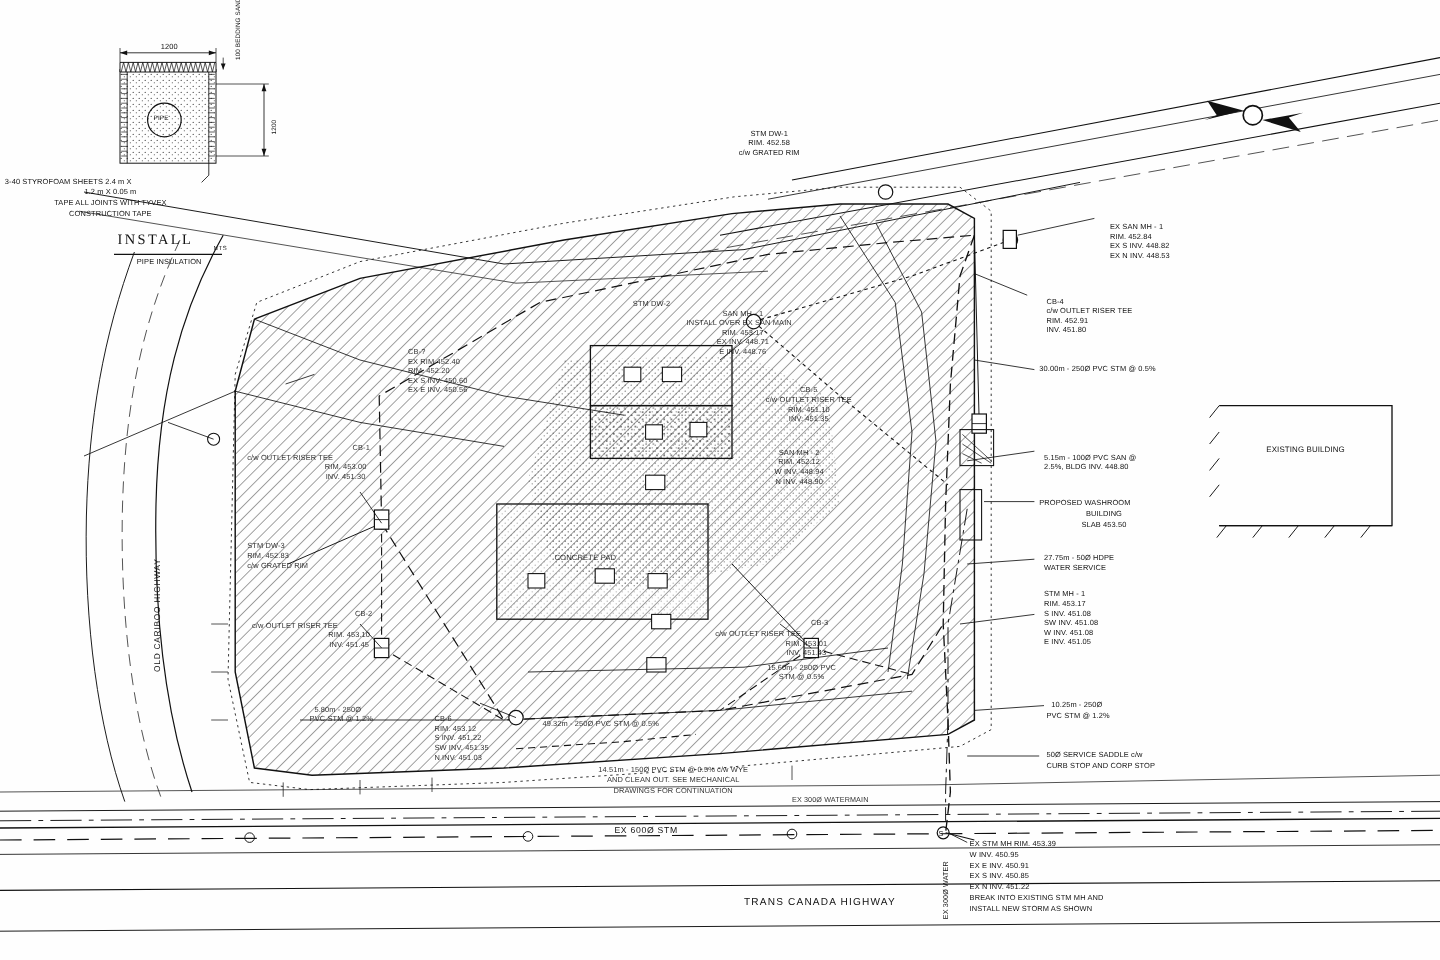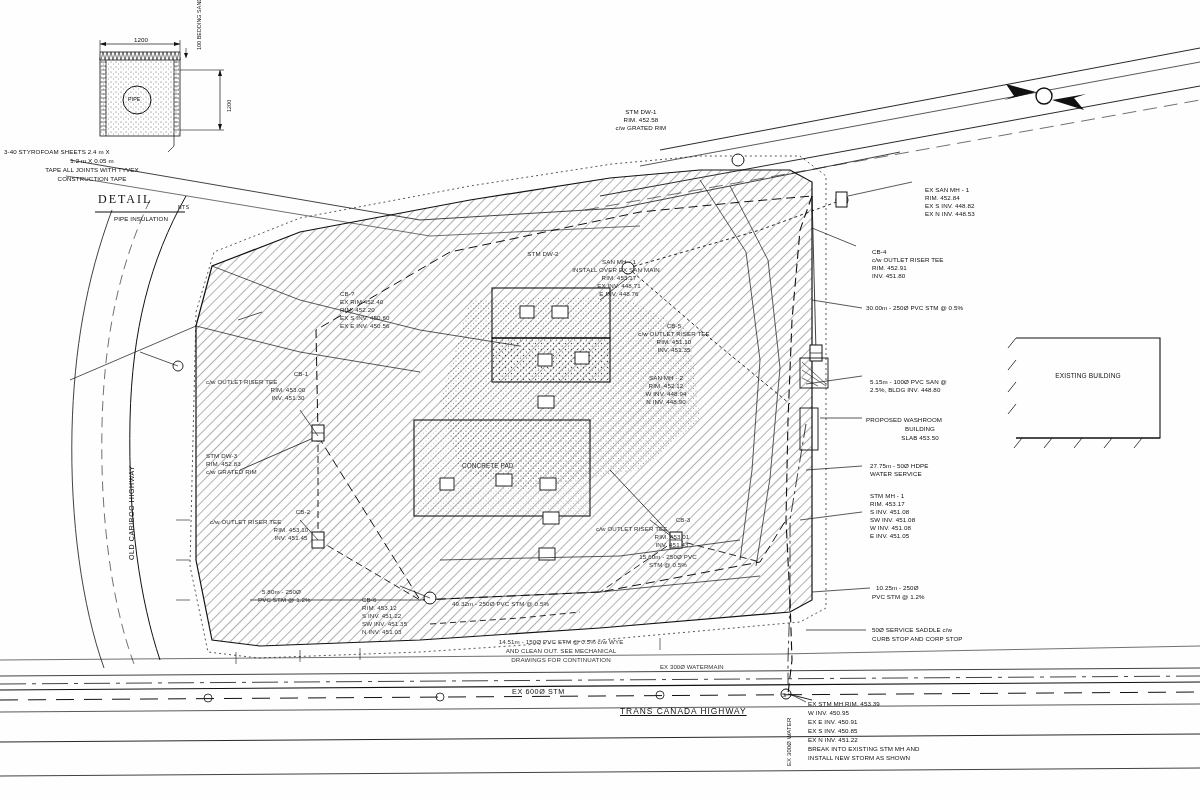--- a/index.html
+++ b/index.html
@@ -247,21 +247,21 @@
 
   <div class="ann c" style="left:120px;top:36px;width:42px;">1200</div>
   <div class="ann tiny vert" style="left:196px;top:50px;width:56px;">100 BEDDING SAND</div>
   <div class="ann tiny vert" style="left:226px;top:112px;width:30px;">1200</div>
   <div class="ann tiny" style="left:128px;top:96px;">PIPE</div>
 
   <div class="ann" style="left:4px;top:148px;">3-40 STYROFOAM SHEETS 2.4 m X</div>
   <div class="ann c" style="left:4px;top:157px;width:176px;">1.2 m X 0.05 m</div>
   <div class="ann c" style="left:4px;top:166px;width:176px;">TAPE ALL JOINTS WITH TYVEX</div>
   <div class="ann c" style="left:4px;top:175px;width:176px;">CONSTRUCTION TAPE</div>
-  <div class="ann det-title" style="left:98px;top:196px;">DETAIL</div>
+  <div class="ann det-title" style="left:98px;top:196px;">INSTALL</div>
   <div class="ann nts" style="left:178px;top:204px;">NTS</div>
   <div class="ann c" style="left:88px;top:215px;width:106px;">PIPE INSULATION</div>
 
   <div class="ann c" style="left:596px;top:108px;width:90px;">STM DW-1</div>
   <div class="ann c" style="left:596px;top:116px;width:90px;">RIM. 452.58</div>
   <div class="ann c" style="left:596px;top:124px;width:90px;">c/w GRATED RIM</div>
 
   <div class="ann" style="left:925px;top:186px;">EX SAN MH - 1</div>
   <div class="ann" style="left:925px;top:194px;">RIM. 452.84</div>
   <div class="ann" style="left:925px;top:202px;">EX S INV. 448.82</div>
@@ -363,20 +363,20 @@
 
   <div class="ann blur" style="left:462px;top:462px;font-size:6.4px;">CONCRETE PAD</div>
 
   <div class="ann blur" style="left:452px;top:600px;">49.32m - 250Ø PVC STM @ 0.5%</div>
 
   <div class="ann c blur" style="left:430px;top:638px;width:262px;">14.51m - 150Ø PVC STM @ 0.5% c/w WYE</div>
   <div class="ann c blur" style="left:430px;top:647px;width:262px;">AND CLEAN OUT. SEE MECHANICAL</div>
   <div class="ann c blur" style="left:430px;top:656px;width:262px;">DRAWINGS FOR CONTINUATION</div>
 
   <div class="ann vert" style="left:128px;top:560px;width:190px;letter-spacing:.6px;font-size:7px;">OLD CARIBOO HIGHWAY</div>
-  <div class="ann" style="left:620px;top:708px;font-size:8.4px;letter-spacing:1px;text-decoration:underline;">TRANS CANADA HIGHWAY</div>
+  <div class="ann" style="left:620px;top:748px;font-size:8.4px;letter-spacing:1px;">TRANS CANADA HIGHWAY</div>
   <div class="ann" style="left:512px;top:688px;font-size:7.2px;letter-spacing:.6px;">EX 600Ø STM</div>
   <div class="ann blur" style="left:660px;top:664px;font-size:6px;">EX 300Ø WATERMAIN</div>
   <div class="ann vert" style="left:786px;top:766px;width:68px;font-size:6px;">EX 300Ø WATER</div>
 
   <div class="ann" style="left:1041px;top:92px;font-size:7px;font-weight:bold;color:#fff;">N</div>
 
 </div>
 
 </body></html>

